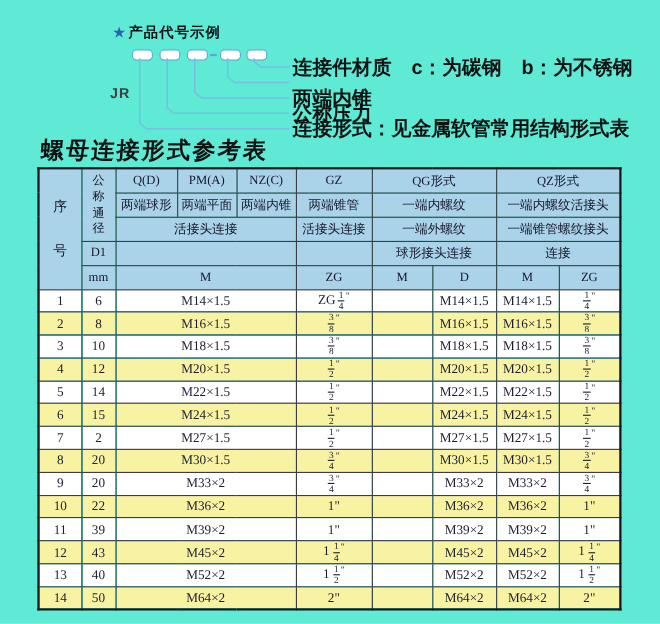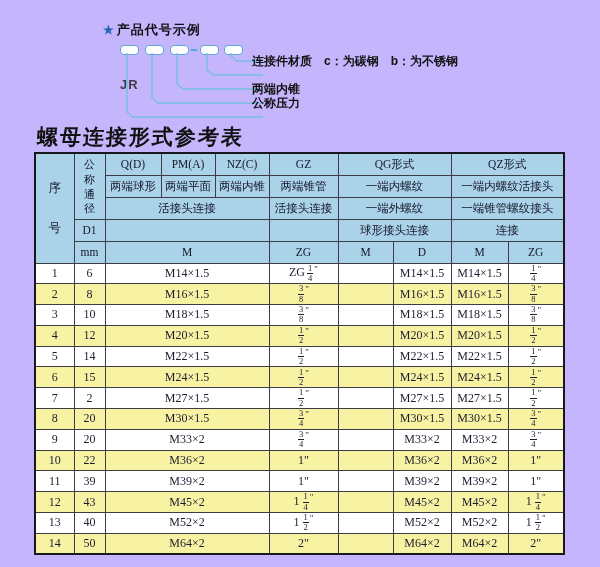--- a/index.html
+++ b/index.html
@@ -1,27 +1,27 @@
 <!DOCTYPE html>
 <html><head>
 <meta charset="utf-8">
 <style>
   html,body{margin:0;padding:0;}
-  .page{position:relative;width:600px;height:567px;background:#c4b5fd;overflow:hidden;
+  .page{position:relative;width:600px;height:567px;background:#5eead4;overflow:hidden;
         font-family:"Liberation Sans", sans-serif;}
 
   
   .dg-title{position:absolute;left:103px;top:21px;font-size:13px;font-weight:bold;color:#101014;letter-spacing:1px;}
   .dg-title .star{color:#2565b0;margin-right:2px;font-size:12px;}
-  .jr{position:absolute;left:120px;top:37px;font-size:13px;font-weight:bold;color:#3e3e46;letter-spacing:1px;margin-top:40px;}
+  .jr{position:absolute;left:100px;top:37px;font-size:13px;font-weight:bold;color:#3e3e46;letter-spacing:1px;margin-top:40px;}
   .box{position:absolute;top:45px;width:17px;height:8px;border:1.5px solid #57a8d2;border-radius:4px;background:#fff;}
   .b1{left:120px}.b2{left:145px}.b3{left:170px}.b4{left:200px}.b5{left:224px}
   .dash{position:absolute;left:191px;top:49px;width:6px;height:2px;background:#57a8d2;}
   .connectors{position:absolute;left:0;top:0;pointer-events:none;}
-  .dg-label{position:absolute;left:252px;height:14px;line-height:14px;font-size:12px;font-weight:bold;color:#131313;white-space:nowrap;}
+  .dg-label{position:absolute;left:266px;height:14px;line-height:14px;font-size:18px;font-weight:bold;color:#131313;white-space:nowrap;}
   .l1{top:54px}.l2{top:68px}.l3{top:82px}.l4{top:96px}.l5{top:110px}
 
   
   .table-title{position:absolute;left:37px;top:123px;margin:0;
     font-family:"Liberation Serif", serif;font-size:21px;font-weight:bold;color:#111;
     letter-spacing:2px;transform:skewX(-4deg);}
 
   
   table.ref{position:absolute;left:34px;top:152px;width:529px;border-collapse:collapse;table-layout:fixed;
     border:2px solid #17171c;}
@@ -66,20 +66,21 @@
       <path d="M207 53 V70 L213 75 H263"></path>
       <path d="M177 53 V84 L183 89 H263"></path>
       <path d="M152 53 V98 L158 103 H263"></path>
       <path d="M127 53 V112 L133 117 H263"></path>
     </g>
   </svg>
 
   <div class="dg-label l1">连接件材质　c：为碳钢　b：为不锈钢</div>
   <div class="dg-label l3">两端内锥</div>
   <div class="dg-label l4">公称压力</div>
+  <div class="dg-label l5">连接形式：见金属软管常用结构形式表</div>
 
   <h1 class="table-title">螺母连接形式参考表</h1>
 
   <table class="ref">
     <colgroup>
       <col style="width:39px">
         <col style="width:31px">
         <col style="width:56px">
         <col style="width:54px">
       <col style="width:54px">

